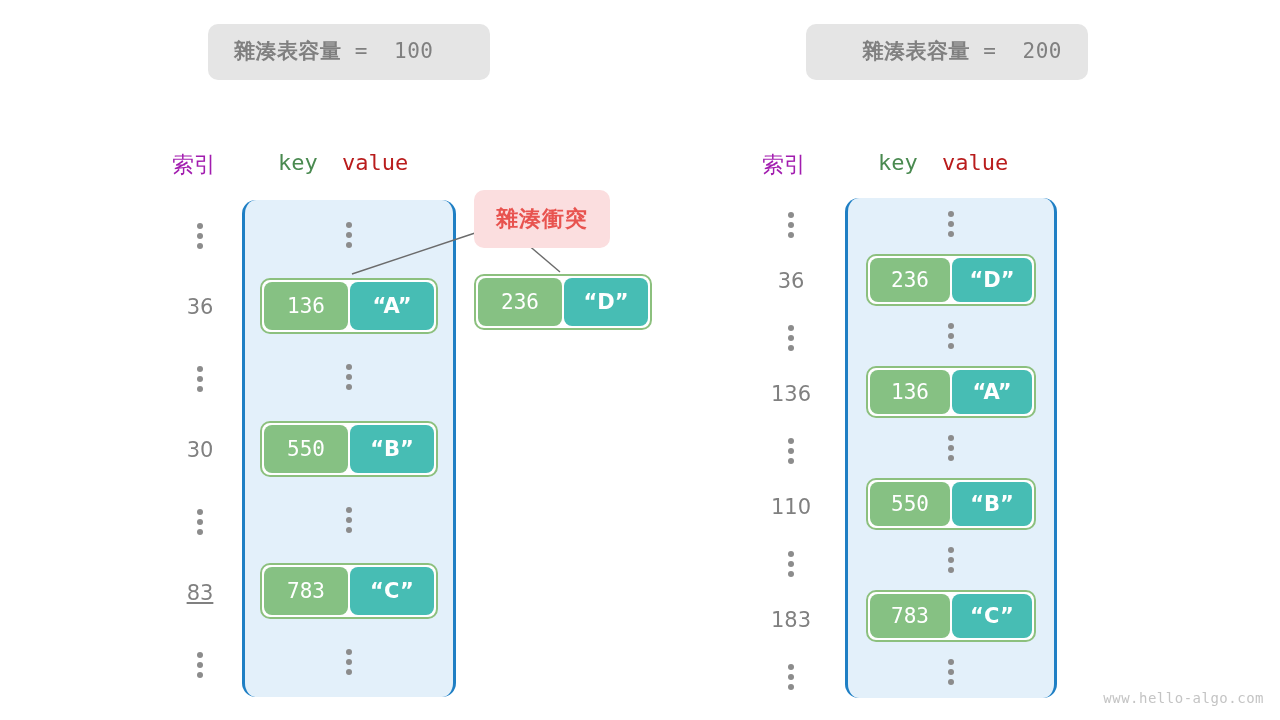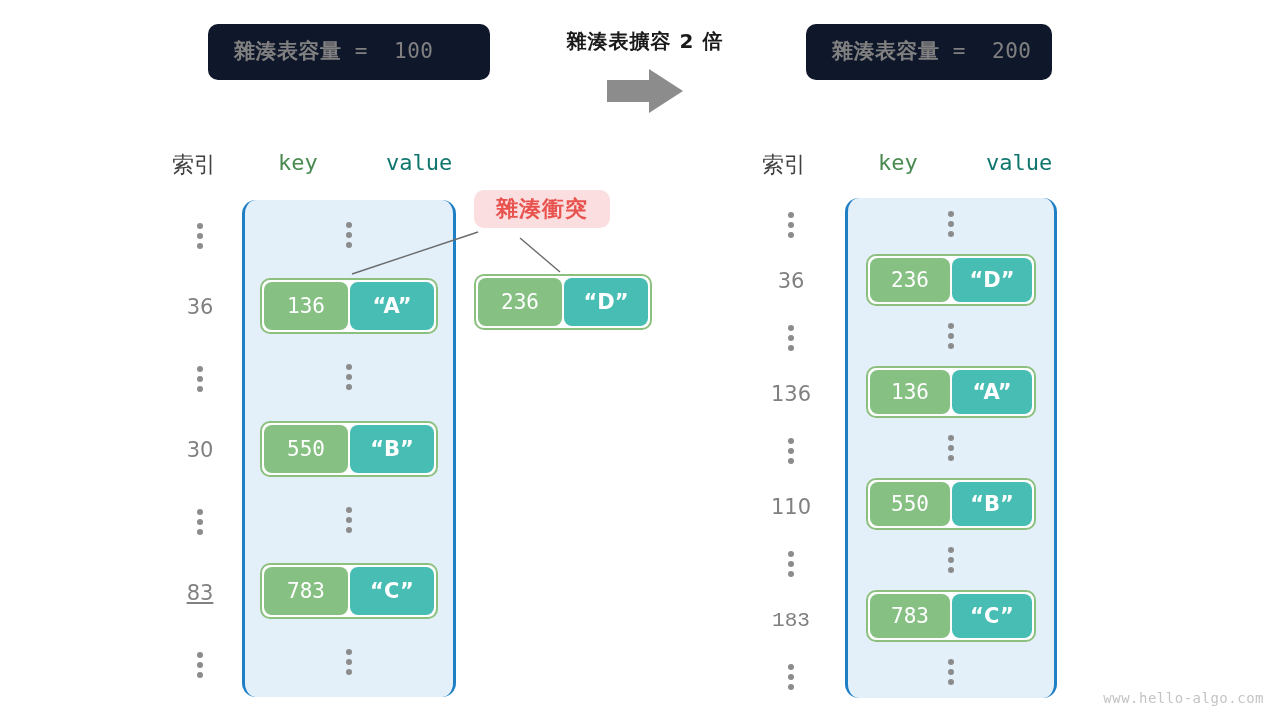--- a/index.html
+++ b/index.html
@@ -13,21 +13,21 @@
   }
   #stage {
     position: relative;
     width: 1280px; height: 720px;
     background: #ffffff;
   }
 
   
   .info-box {
     position: absolute;
-    background: #0f172a;
+    background: #e5e5e5;
     border-radius: 10px;
     padding: 14px 26px 16px 26px;
     display: flex;
     flex-direction: column;
     gap: 6px;
   }
   .info-line {
     font-size: 21px;
     font-weight: bold;
     color: #808080;
@@ -35,21 +35,21 @@
     letter-spacing: 0.5px;
     line-height: 1.25;
   }
   .info-line .mono {
     font-family: "DejaVu Sans Mono", "Liberation Mono", monospace;
     font-weight: normal;
     font-size: 21px;
   }
 
   #info-left  { left: 208px; top: 24px; width: 282px; }
-  #info-right { left: 806px; top: 24px; width: 246px; }
+  #info-right { left: 806px; top: 24px; width: 282px; text-align: right; }
 
   
   #transition {
     position: absolute;
     left: 540px; top: 28px;
     width: 210px;
     display: flex;
     flex-direction: column;
     align-items: center;
     gap: 14px;
@@ -80,23 +80,23 @@
     border-left: 34px solid #8c8c8c;
   }
 
   
   .col-header {
     position: absolute;
     font-family: "DejaVu Sans Mono", "Liberation Mono", monospace;
     font-size: 22px;
     white-space: pre;
   }
-  .hdr-index { color: #404040; font-family: "DejaVu Sans", "Liberation Sans", sans-serif; }
+  .hdr-index { color: #a21caf; font-family: "DejaVu Sans", "Liberation Sans", sans-serif; }
   .hdr-key   { color: #4a8a50; text-align: center; }
-  .hdr-value { color: #0f766e; margin-left: 44px; }
+  .hdr-value { color: #b91c1c; }
 
   
   .panel {
     position: absolute;
     background: #e3f0fa;
     border-left: 3px solid #1f7fc4;
     border-right: 3px solid #1f7fc4;
     border-radius: 14px;
     display: flex;
     flex-direction: column;
@@ -176,21 +176,21 @@
   
   #collision-pair {
     position: absolute;
     left: 474px; top: 274px;
   }
   #collision-badge {
     position: absolute;
     left: 474px; top: 190px;
     background: #fbdedf;
     border-radius: 10px;
-    padding: 4px 22px;
+    padding: 14px 22px;
     font-size: 22px;
     font-weight: bold;
     color: #e8534f;
     letter-spacing: 1px;
     white-space: pre;
   }
   #leader-svg {
     position: absolute;
     left: 0; top: 0;
     width: 1280px; height: 720px;
@@ -209,27 +209,20 @@
 </style>
 </head>
 <body>
 
 <div id="stage">
 
   <div class="info-box" id="info-left">
     <div class="info-line"><span>雜湊表容量</span><span class="mono"> =  100</span></div>
   </div>
 
-  <div id="transition">
-    <div id="transition-label">雜湊表擴容 2 倍</div>
-    <div class="arrow-right">
-      <div class="shaft"></div>
-      <div class="head"></div>
-    </div>
-  </div>
 
   <div class="info-box" id="info-right">
     <div class="info-line"><span>雜湊表容量</span><span class="mono"> =  200</span></div>
   </div>
 
   <div class="col-header hdr-index" style="left:172px; top:150px;">索引</div>
   <div class="col-header hdr-key" style="left:278px; top:150px;">key</div>
   <div class="col-header hdr-value" style="left:342px; top:150px;">value</div>
 
   <div class="index-col" id="before-index-col" style="left:170px; top:200px; width:60px;">
@@ -344,21 +337,21 @@
         </div>
       </div>
       <div class="idx-cell" style="height: 60px;">110</div>
       <div class="idx-cell" style="height: 53px;">
         <div class="vdots">
           <i></i>
           <i></i>
           <i></i>
         </div>
       </div>
-      <div class="idx-cell" style="height: 60px; font-family: Liberation Mono, monospace;">183</div>
+      <div class="idx-cell" style="height: 60px;">183</div>
       <div class="idx-cell" style="height: 53px;">
         <div class="vdots">
           <i></i>
           <i></i>
           <i></i>
         </div>
       </div>
     </div>
 
   <div class="panel" id="after-panel" style="left:845px; top:198px; width:212px; height:500px;">

